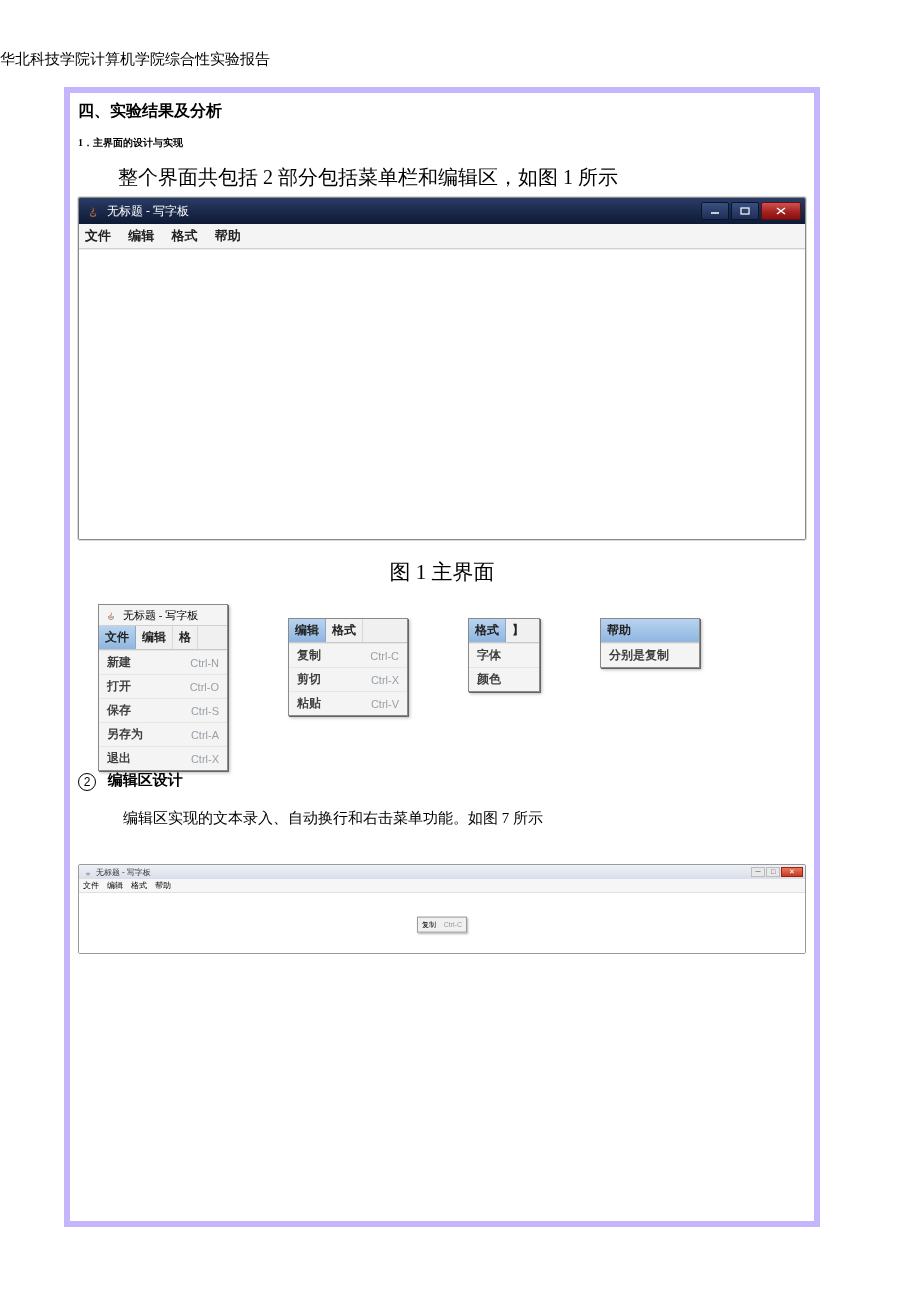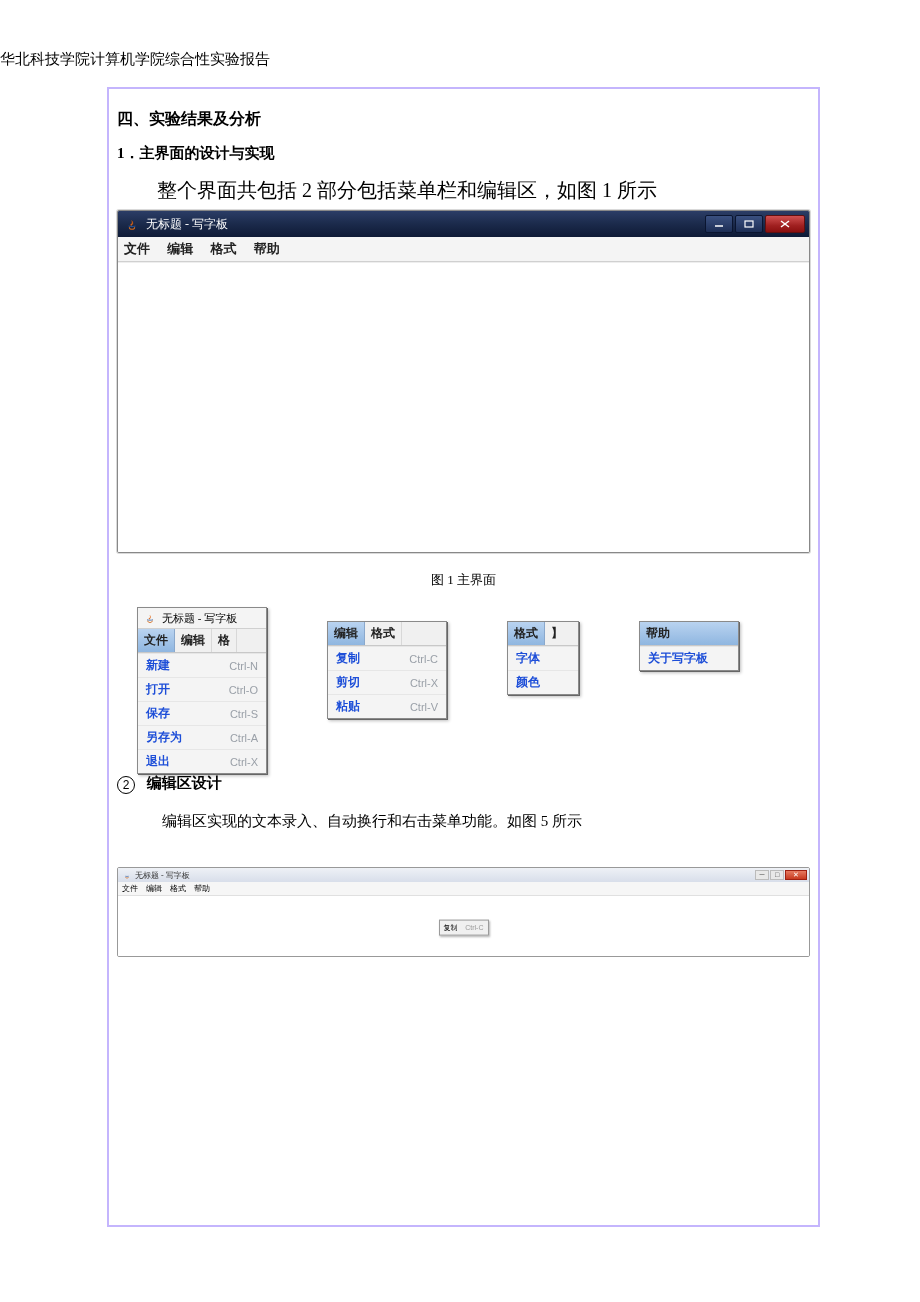--- a/index.html
+++ b/index.html
@@ -10,50 +10,50 @@
       background: #fff;
       color: #000;
       font-size: 15px;
     }
     .page-header {
       text-align: left;
       padding: 50px 0 18px;
       font-size: 15px;
     }
     .outer-frame {
-      border: 2px solid #c4b5fd;
-      margin: 0 100px 0 107px;
-      padding: 18px 8px 0 8px;
+      border: 6px solid #c4b5fd;
+      margin: 0 100px 0 64px;
+      padding: 6px 8px 0 8px;
       min-height: 1140px;
     }
     .section-title {
       font-weight: bold;
       font-size: 16px;
       margin: 2px 0 14px 0;
       font-family: "SimHei", "黑体", sans-serif;
     }
     .sub-title {
       font-weight: bold;
-      font-size: 15px;
+      font-size: 10px;
       margin: 0 0 14px 0;
     }
     .intro-line {
       font-size: 20px;
       margin: 0 0 6px 0;
       text-indent: 2em;
     }
     .para {
       font-size: 15px;
       line-height: 2.1;
       text-indent: 2em;
       margin-bottom: 2px;
     }
     .caption {
       text-align: center;
-      font-size: 13px;
+      font-size: 21px;
       margin: 18px 0;
     }
     .circled {
       display: inline-block;
       border: 1px solid #000;
       border-radius: 50%;
       width: 18px;
       height: 18px;
       line-height: 16px;
       text-align: center;
@@ -178,21 +178,21 @@
     }
     .menu-panel .item {
       display: flex;
       align-items: center;
       justify-content: space-between;
       padding: 3px 8px;
       border-top: 1px solid #e6e6e6;
     }
     .menu-panel .item .lbl {
       font-weight: bold;
-      color: #1d4ed8;
+      color: #404040;
       margin-right: 10px;
     }
     .menu-panel .item .sc {
       color: #9aa0a8;
       font-size: 11px;
       font-family: Arial, sans-serif;
     }
     .menu-panel.w-file { width: 130px; }
     .menu-panel.w-edit { width: 120px; }
     .menu-panel.w-fmt  { width: 72px; }
@@ -386,33 +386,33 @@
       <div class="item">
         <span class="lbl">颜色</span>
       </div>
     </div>
 
     <div class="menu-panel w-help" style="margin-top:14px;">
       <div class="tabs-row">
         <span class="tab active" style="flex:1;border-right:none;">帮助</span>
       </div>
       <div class="item">
-        <span class="lbl">关于写字板</span>
+        <span class="lbl">分别是复制</span>
       </div>
     </div>
 
   </div>
 
 
   <div class="heading-row">
     <span class="circled">2</span>
     <span class="bold-label">编辑区设计</span>
   </div>
 
-  <div class="para" style="text-indent:3em;">编辑区实现的文本录入、自动换行和右击菜单功能。如图 5 所示</div>
+  <div class="para" style="text-indent:3em;">编辑区实现的文本录入、自动换行和右击菜单功能。如图 7 所示</div>
 
   <div class="win3">
     <div class="win3-titlebar">
       <span style="display:flex;align-items:center;gap:3px;">
         <span class="java-icon" style="width:10px;height:10px;">
           <svg width="8" height="8" viewBox="0 0 16 16">
             <path d="M5 12c0 1.2 1.2 2 3 2s3-.8 3-2" fill="none" stroke="#d46a1a" stroke-width="1.4"></path>
             <path d="M4.5 10.5c1.5.6 5.5.6 7 0" fill="none" stroke="#2a5aa0" stroke-width="1.2"></path>
           </svg>
         </span>

